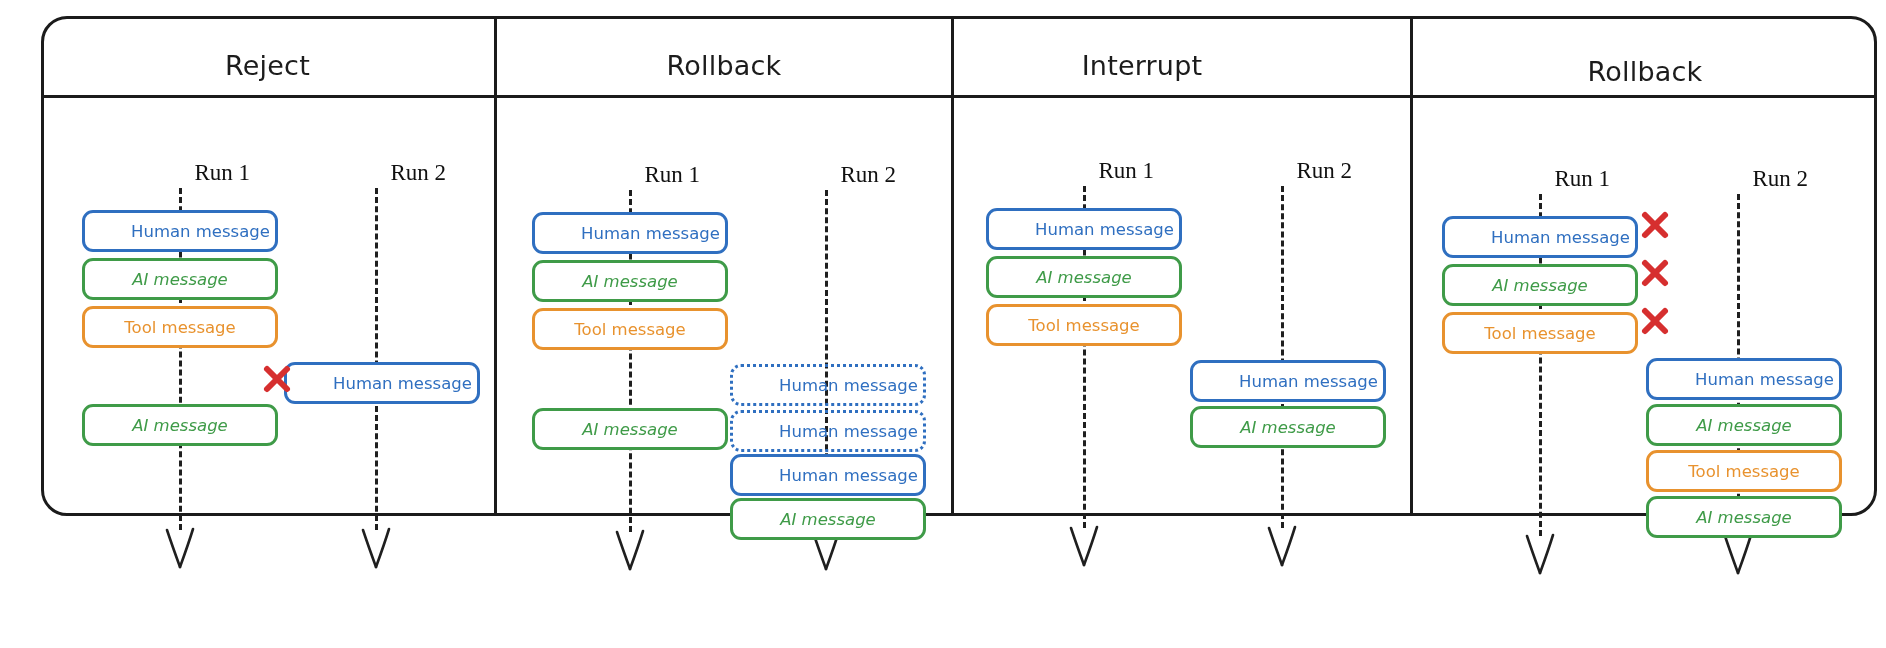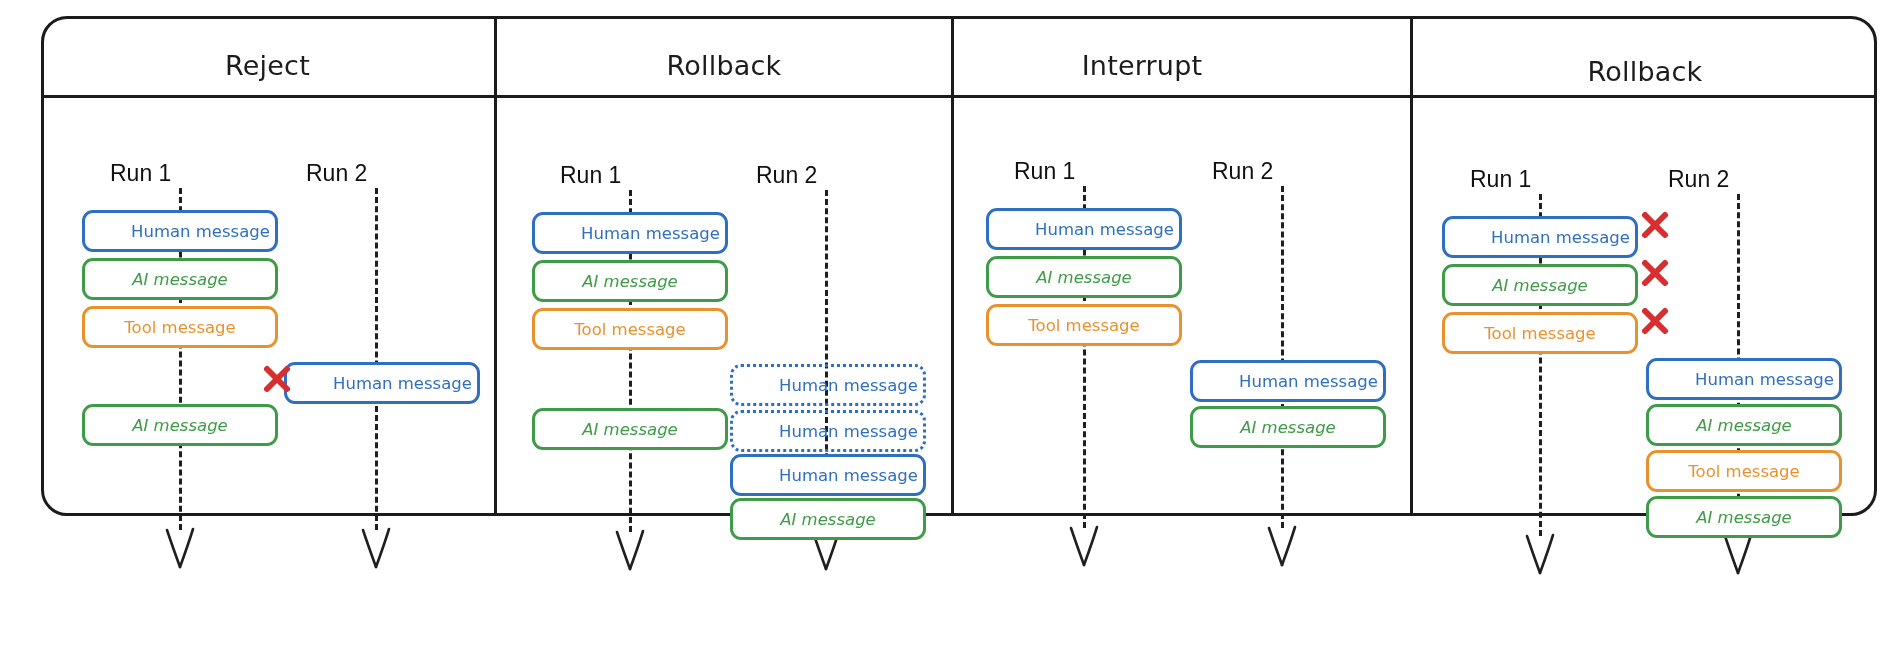--- a/index.html
+++ b/index.html
@@ -24,23 +24,23 @@
 
   
   .panel-title{
     position:absolute;top:46px;height:40px;line-height:40px;
     text-align:center;font-size:27px;color:#1c1c1c;letter-spacing:.2px;
     font-family:"DejaVu Sans", sans-serif;white-space:nowrap;
   }
 
   
   .run-label{
-    position:absolute;height:30px;line-height:30px;text-align:left;
+    position:absolute;height:30px;line-height:30px;text-align:right;
     font-size:23px;color:#111;white-space:nowrap;
-    font-family:Liberation Sans, sans-serif;
+    font-family:Liberation Serif, serif;
   }
 
   
   .lifeline{
     position:absolute;width:0;border-left:3px dashed #1f1f1f;
   }
 
   
   .arrowhead{position:absolute;width:34px;height:44px;}
 

